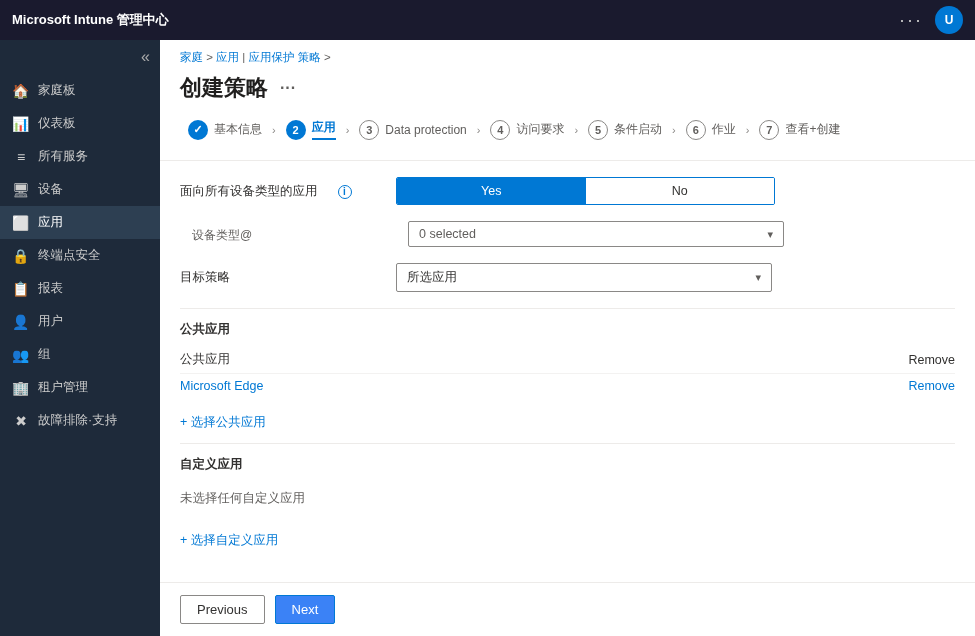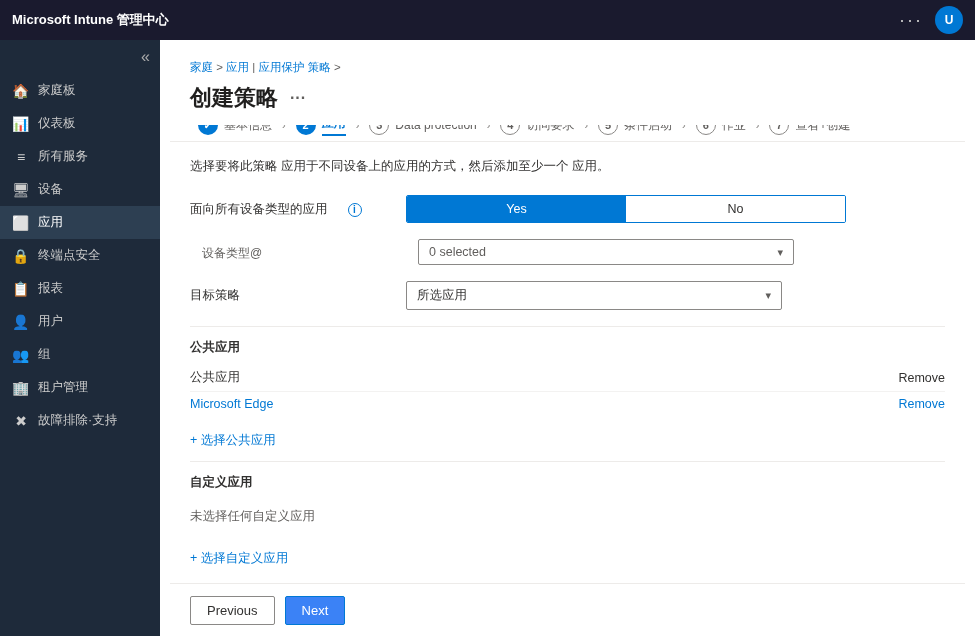--- a/index.html
+++ b/index.html
@@ -46,21 +46,21 @@
     .sidebar-item {
       display: flex; align-items: center; gap: 8px;
       padding: 8px 12px; cursor: pointer; color: #ccc;
       font-size: 12.5px;
     }
     .sidebar-item.active { background: #2d3f52; color: white; }
     .sidebar-icon { font-size: 14px; width: 18px; text-align: center; flex-shrink: 0; }
 
     
     .content {
-      flex: 1; background: white; overflow-y: auto; padding: 10px;
+      flex: 1; background: white; overflow-y: auto; padding: 0;
       display: flex; flex-direction: column;
     }
 
     
     .breadcrumb {
       padding: 10px 20px 4px 20px;
       font-size: 11.5px; color: #605e5c;
     }
     .breadcrumb a { color: #0078d4; text-decoration: none; }
 
@@ -116,21 +116,21 @@
     }
     .info-icon {
       width: 14px; height: 14px; border-radius: 50%;
       border: 1.5px solid #0078d4; color: #0078d4;
       display: flex; align-items: center; justify-content: center;
       font-size: 10px; font-weight: bold; cursor: pointer; flex-shrink: 0;
     }
 
     
     .toggle-row {
-      display: flex; width: 440px;
+      display: flex; width: 379px;
       border: 1px solid #0078d4; border-radius: 2px; overflow: hidden;
     }
     .toggle-btn {
       flex: 1; padding: 6px 0; text-align: center;
       font-size: 12.5px; cursor: pointer; font-weight: 500;
     }
     .toggle-btn.selected { background: #0078d4; color: white; }
     .toggle-btn.unselected { background: white; color: #323130; }
 
     
@@ -322,21 +322,20 @@
       <div class="step">
         <div class="step-circle inactive">
           <span>7</span>
         </div>
         <span class="step-label inactive">查看+创建</span>
       </div>
     </div>
 
     <div class="form-area">
 
-      <p class="form-description">选择要将此策略 应用于不同设备上的应用的方式，然后添加至少一个 应用。</p>
 
       
       <div class="form-row">
         <div class="form-label">
           <span>面向所有设备类型的应用</span>
           <div class="info-icon">i</div>
         </div>
         <div class="toggle-row">
           <div class="toggle-btn selected">Yes</div>
           <div class="toggle-btn unselected">No</div>

